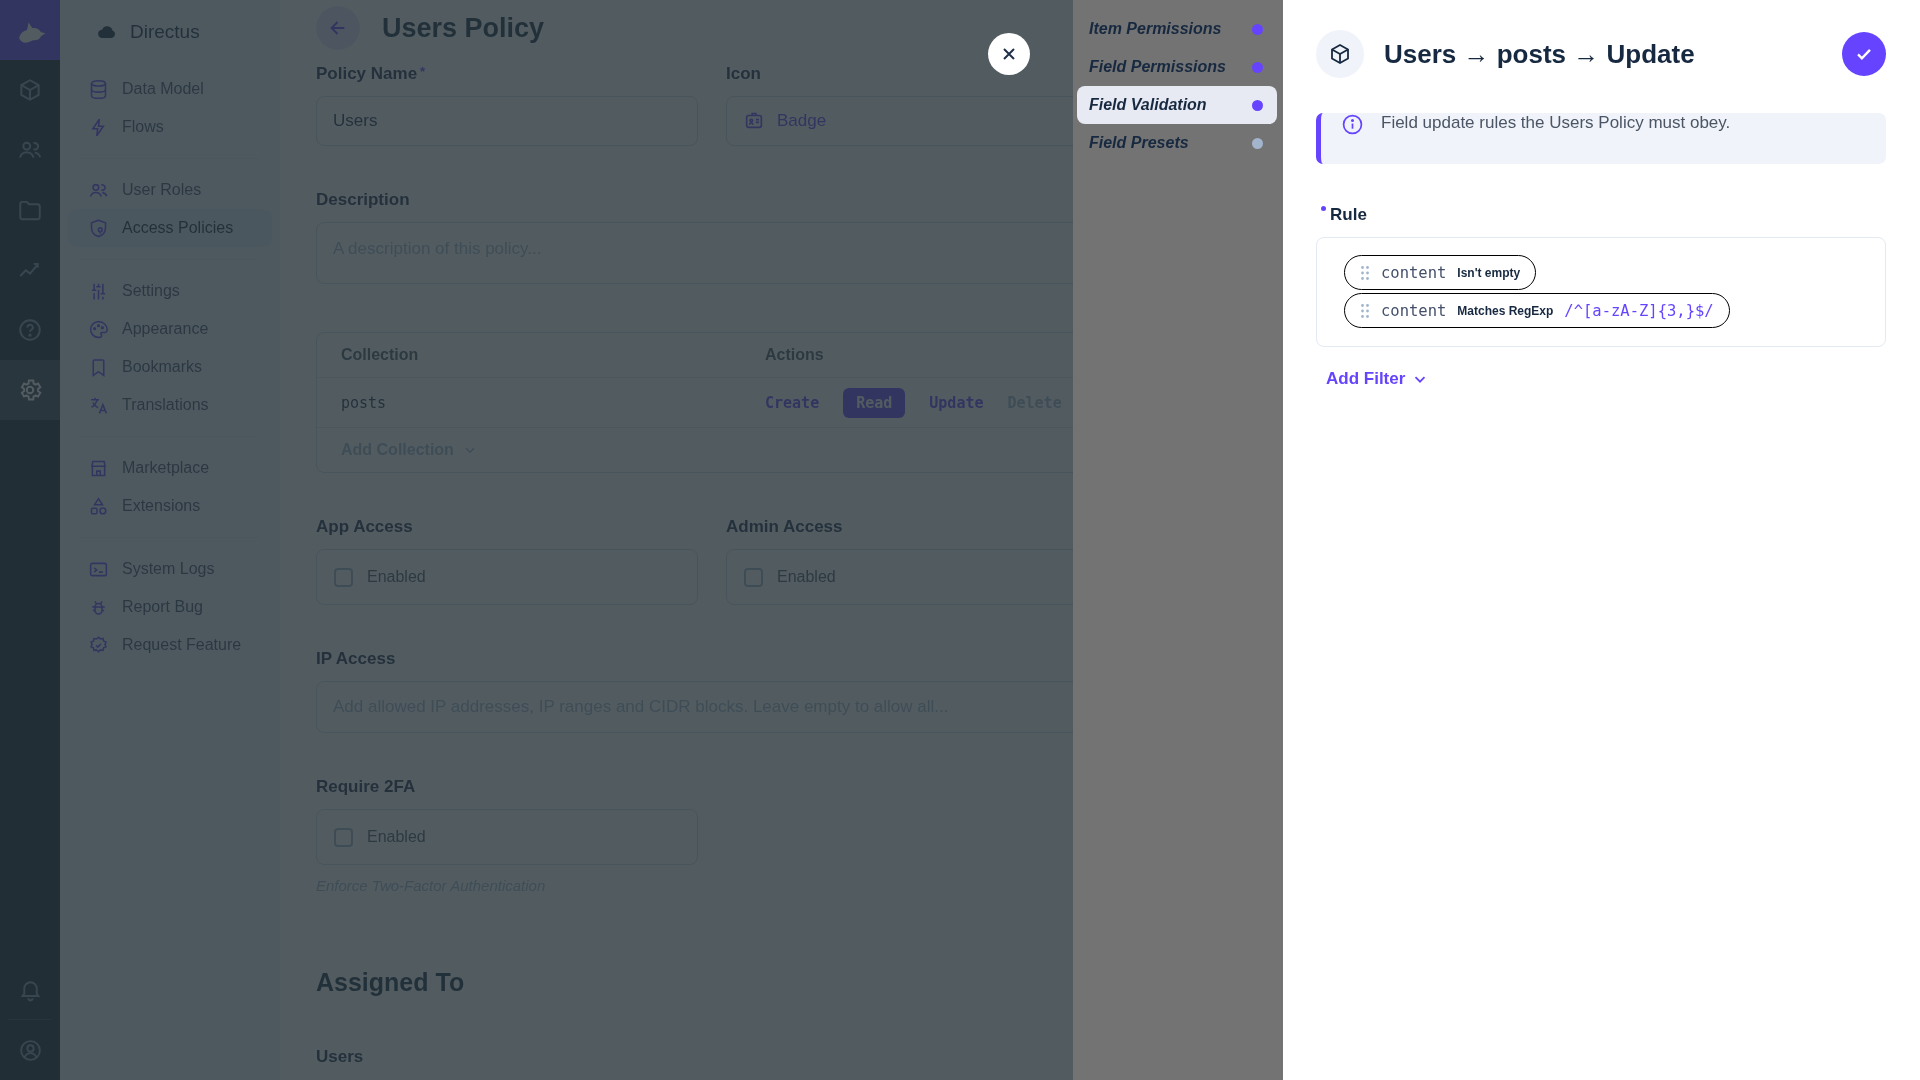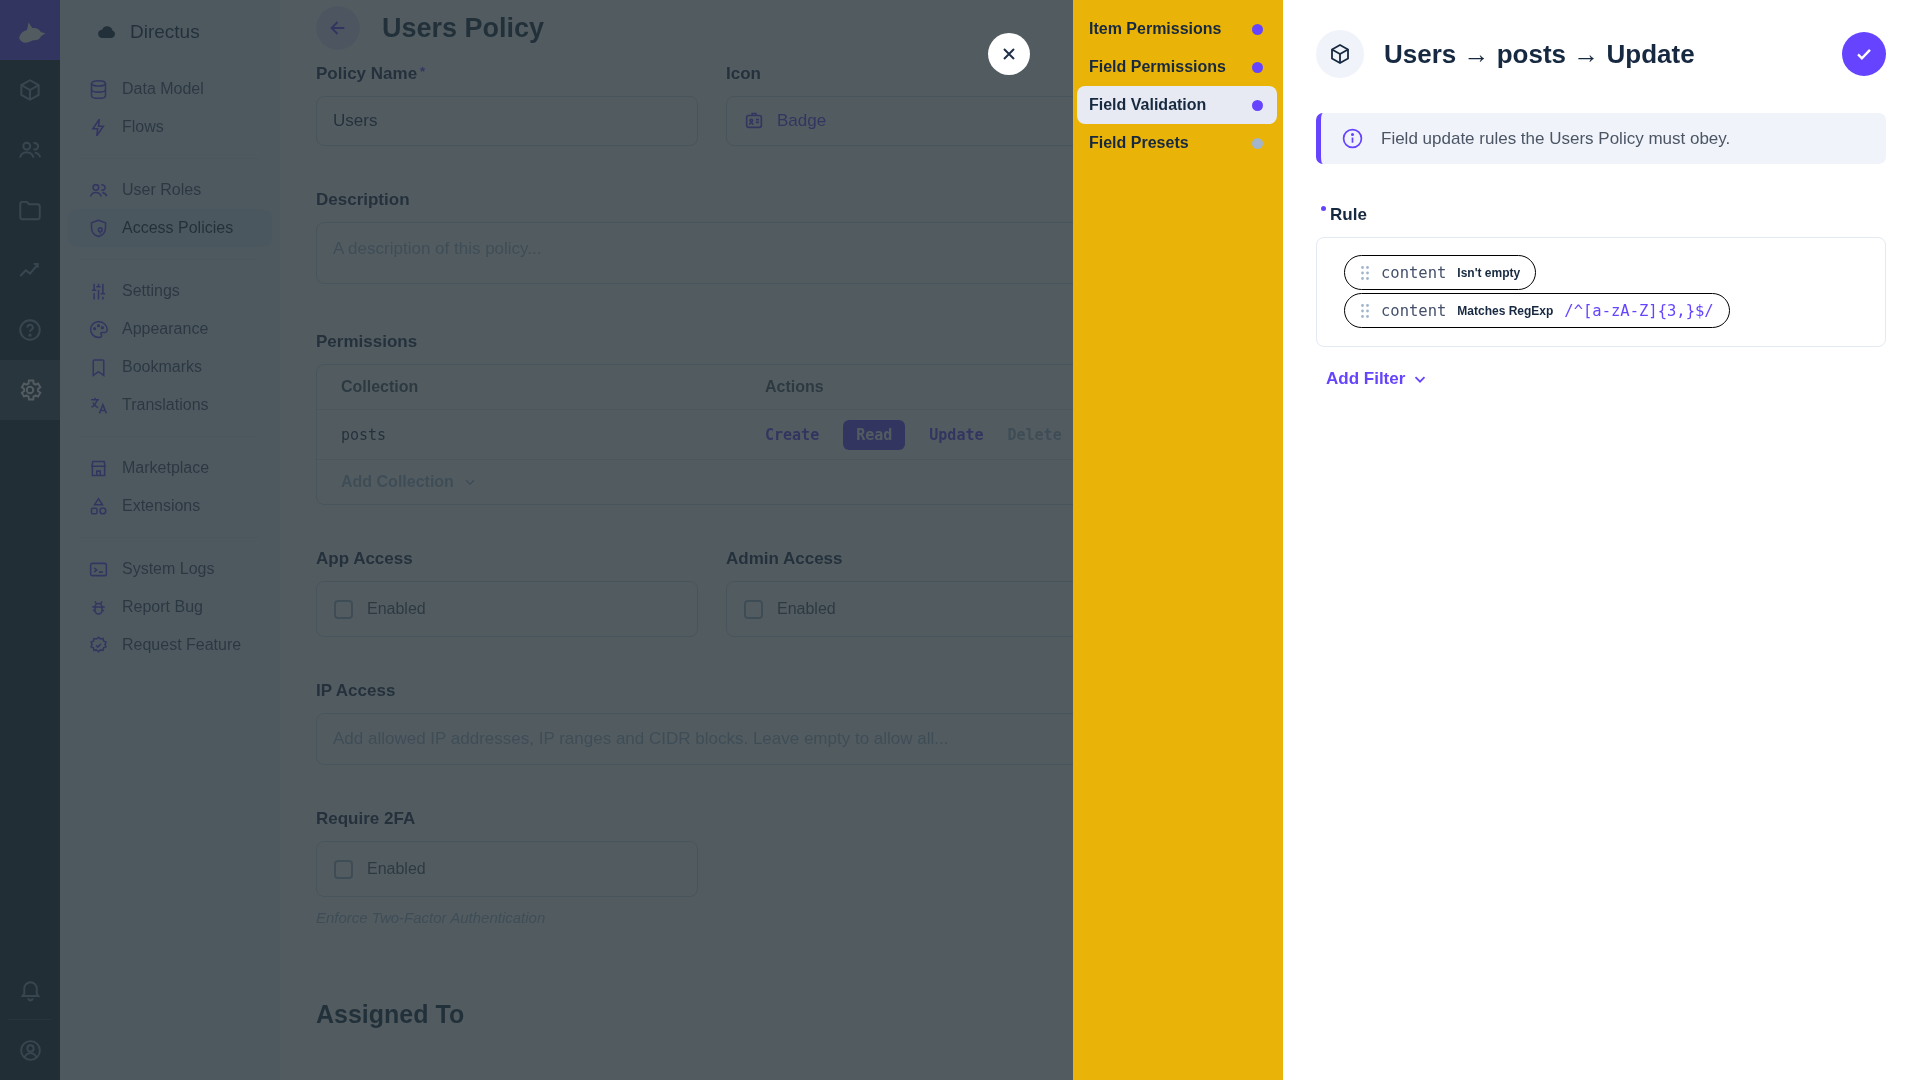--- a/index.html
+++ b/index.html
@@ -85,40 +85,40 @@
 
   
   .overlay { position:absolute; inset:0; background:rgba(38,50,56,0.8); z-index:10; }
 
   
   .close-btn { position:absolute; left:988px; top:33px; width:42px; height:42px;
     border-radius:50%; background:#fff; border:none; z-index:30; display:flex;
     align-items:center; justify-content:center; color:#21304A; cursor:pointer; }
   .drawer { position:absolute; left:1073px; top:0; right:0; bottom:0; z-index:20;
     display:flex; }
-  .drawer-menu { width:210px; background:#eab308; padding-top:10px; }
+  .drawer-menu { width:210px; background:#737373; padding-top:10px;font-style:italic; }
   .dmenu-item { height:38px; margin:0 6px 0 4px; padding:0 14px 0 12px; border-radius:8px;
     display:flex; align-items:center; justify-content:space-between;
     font-size:16px; font-weight:600; color:#172940; }
   .dmenu-item.selected { background:#E7EAF2; }
   .dot { width:11px; height:11px; border-radius:50%; }
   .dot-active { background:#6644FF; }
   .dot-inactive { background:#A2B5CD; }
 
   .drawer-panel { flex:1; background:#fff; padding:30px 34px 0 33px; }
   .dp-header { display:flex; align-items:center; }
   .dp-avatar { width:48px; height:48px; border-radius:50%; background:#F0F4FA;
     display:flex; align-items:center; justify-content:center; color:#172940; }
   .dp-title { margin-left:20px; font-size:26px; font-weight:700; color:#172940; }
   .dp-check { margin-left:auto; width:44px; height:44px; border-radius:50%;
     background:#6644FF; border:none; display:flex; align-items:center;
     justify-content:center; color:#fff; cursor:pointer; }
 
   .notice { margin-top:35px; height:51px; background:#F0F4FA; border-left:5px solid #6644FF;
-    border-radius:7px; display:flex; align-items:center; gap:17px; padding:0 20px;
+    border-radius:7px; display:flex; gap:17px; padding:0 20px;
     color:#4C5564; font-size:17px; }
   .notice .info-ic { color:#6644FF; flex:0 0 auto; }
 
   .rule-label { margin-top:41px; margin-left:14px; position:relative; font-size:17px;
     font-weight:600; color:#172940; width:fit-content; }
   .req-dot { position:absolute; left:-9px; top:1px; width:5px; height:5px;
     border-radius:50%; background:#6644FF; }
 
   .filter-box { margin-top:12px; border:1px solid #E4EAF1; border-radius:8px;
     min-height:110px; padding:17px 16px; }
@@ -355,21 +355,20 @@
 
       <div class="form-row">
         <div class="fspan">
           <div class="flabel">Description</div>
           <textarea class="ftextarea" placeholder="A description of this policy..." style=""></textarea>
         </div>
       </div>
 
       <div class="form-row">
         <div class="fspan">
-          <div class="flabel">Permissions</div>
           <div class="perm-box">
             <div class="perm-row perm-head">
               <div>Collection</div>
               <div>Actions</div>
             </div>
             <div class="perm-row perm-data">
               <div class="perm-coll mono">posts</div>
               <div class="perm-actions">
                 <span class="act mono">Create</span>
                 <span class="act mono selected">Read</span>

